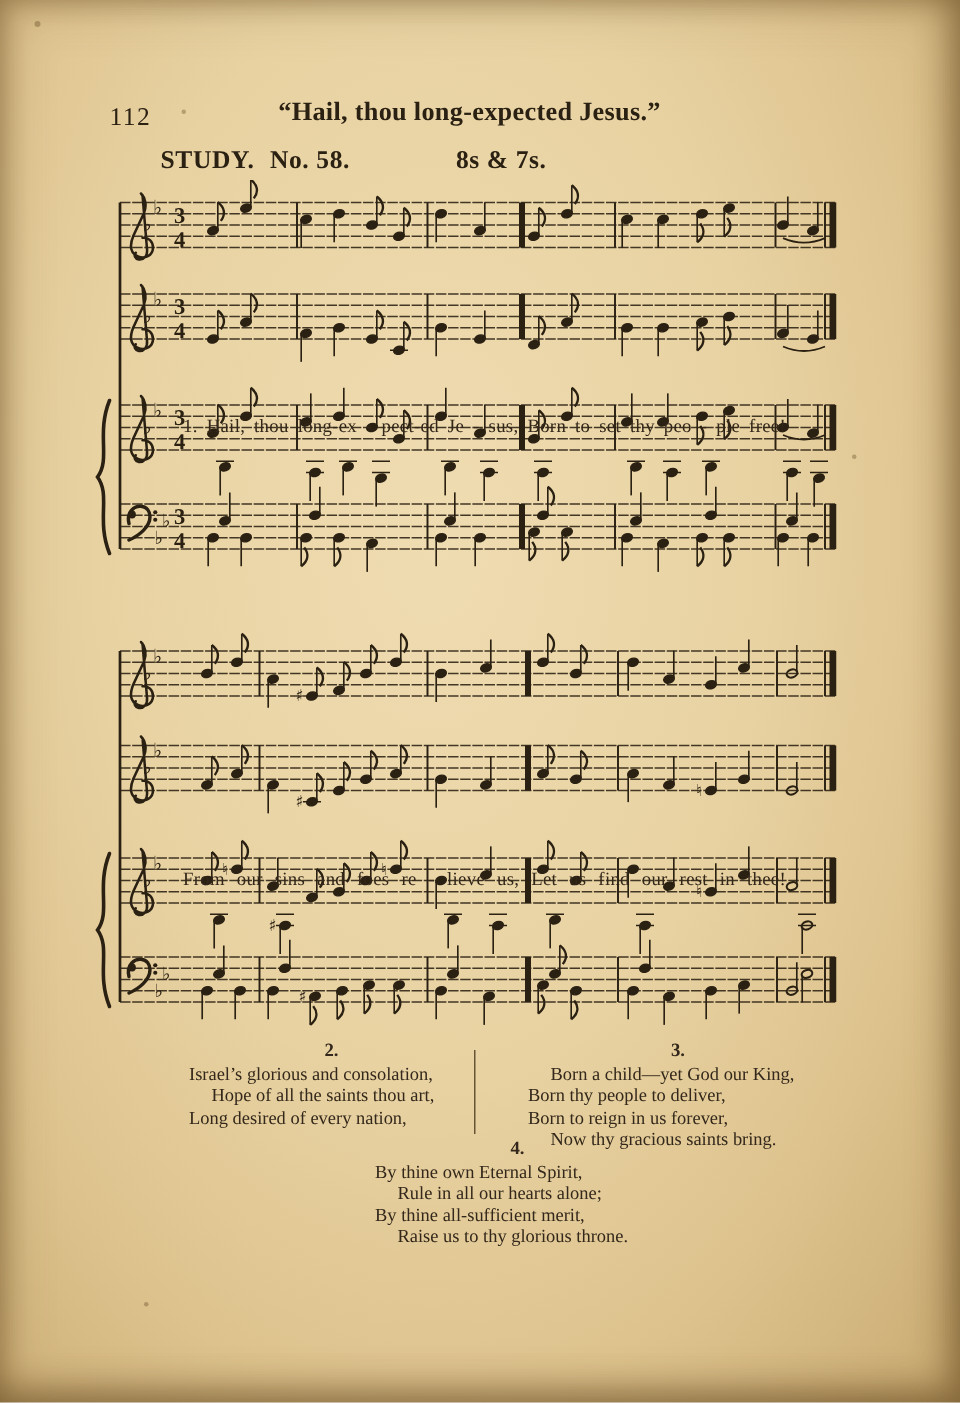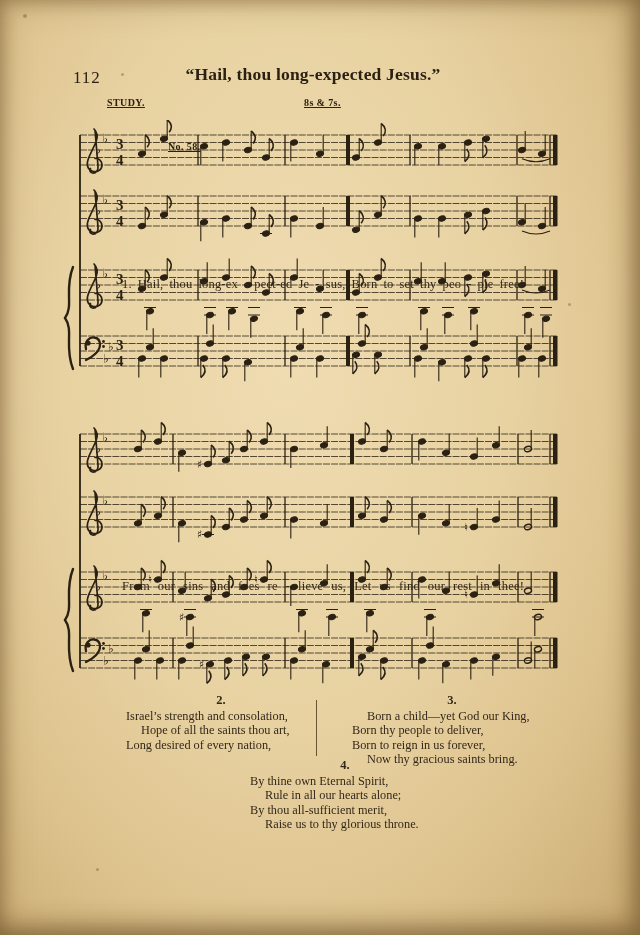--- a/index.html
+++ b/index.html
@@ -9,23 +9,23 @@
     font-family:"Liberation Serif", serif;
     color:#2b2113;
   }
   .page::after{
     content:"";position:absolute;inset:0;pointer-events:none;
     box-shadow:inset 0 0 34px rgba(110,82,38,.38), inset -7px -9px 22px rgba(85,58,22,.42), inset 3px 2px 14px rgba(110,82,38,.25);
   }
   .speck{position:absolute;border-radius:50%;background:rgba(90,65,30,.35);pointer-events:none;}
   .pagenum{position:absolute;left:73px;top:68px;font-size:17px;letter-spacing:1px;}
   .title{position:absolute;left:313px;top:64px;transform:translateX(-50%);font-size:17.5px;font-weight:bold;white-space:nowrap;letter-spacing:.2px;text-align:right;}
-  .subhead{position:absolute;top:97px;font-size:10px;font-weight:bold;letter-spacing:.4px;text-decoration:underline;}
+  .subhead{position:absolute;top:97px;font-size:17px;font-weight:bold;letter-spacing:.4px;}
   .subhead.study{left:107px;}
-  .subhead.no{left:168px;margin-top:44px;}
+  .subhead.no{left:180px;}
   .subhead.meter{left:304px;}
   .sysvg{position:absolute;left:55px;width:510px;}
   .lyric{
     position:absolute;left:122px;width:402px;font-size:12.5px;
     text-align:justify;text-align-last:justify;white-space:nowrap;
     color:#33271a;letter-spacing:.2px;margin-top:44px;
   }
   .lyric1{top:233px;}
   .lyric2{top:535px;}
   .verse{position:absolute;font-size:12.3px;line-height:14.6px;color:#33281b;}
@@ -613,37 +613,37 @@
       <line x1="476.2" y1="239.5" x2="476.2" y2="221.5" stroke="#2b2113" stroke-width="1.1"></line>
       <ellipse cx="483" cy="229.25" rx="3.6" ry="2.6" transform="rotate(-18 483 229.25)" fill="none" stroke="#2b2113" stroke-width="1.4"></ellipse>
       <line x1="479.8" y1="230.25" x2="479.8" y2="248.25" stroke="#2b2113" stroke-width="1.1"></line>
     </svg>
 
   <div class="lyric lyric1">1. Hail, thou long-ex - pect-ed Je - sus, Born to set thy peo - ple free!</div>
   <div class="lyric lyric2">From our sins and foes re - lieve us, Let us find our rest in thee!</div>
 
   <div class="verse v2">
     <div class="vnum">2.</div>
-    <div class="vline">Israel’s strength and consolation,</div>
+    <div class="vline">Israel’s glorious and consolation,</div>
     <div class="vline indent">Hope of all the saints thou art,</div>
     <div class="vline">Long desired of every nation,</div>
   </div>
   <div class="vdivider"></div>
   <div class="verse v3">
     <div class="vnum">3.</div>
     <div class="vline indent">Born a child—yet God our King,</div>
     <div class="vline">Born thy people to deliver,</div>
     <div class="vline">Born to reign in us forever,</div>
     <div class="vline indent">Now thy gracious saints bring.</div>
   </div>
   <div class="verse v4">
     <div class="vnum">4.</div>
     <div class="vline">By thine own Eternal Spirit,</div>
     <div class="vline indent">Rule in all our hearts alone;</div>
-    <div class="vline">By thou all-sufficient merit,</div>
+    <div class="vline">By thine all-sufficient merit,</div>
     <div class="vline indent">Raise us to thy glorious throne.</div>
   </div>
 
   <div class="speck" style="left:23px;top:14px;width:4px;height:4px;"></div>
   <div class="speck" style="left:121px;top:73px;width:3px;height:3px;"></div>
   <div class="speck" style="left:568px;top:303px;width:3px;height:3px;"></div>
   <div class="speck" style="left:96px;top:868px;width:3px;height:3px;"></div>
 </div>
 
 </body></html>

